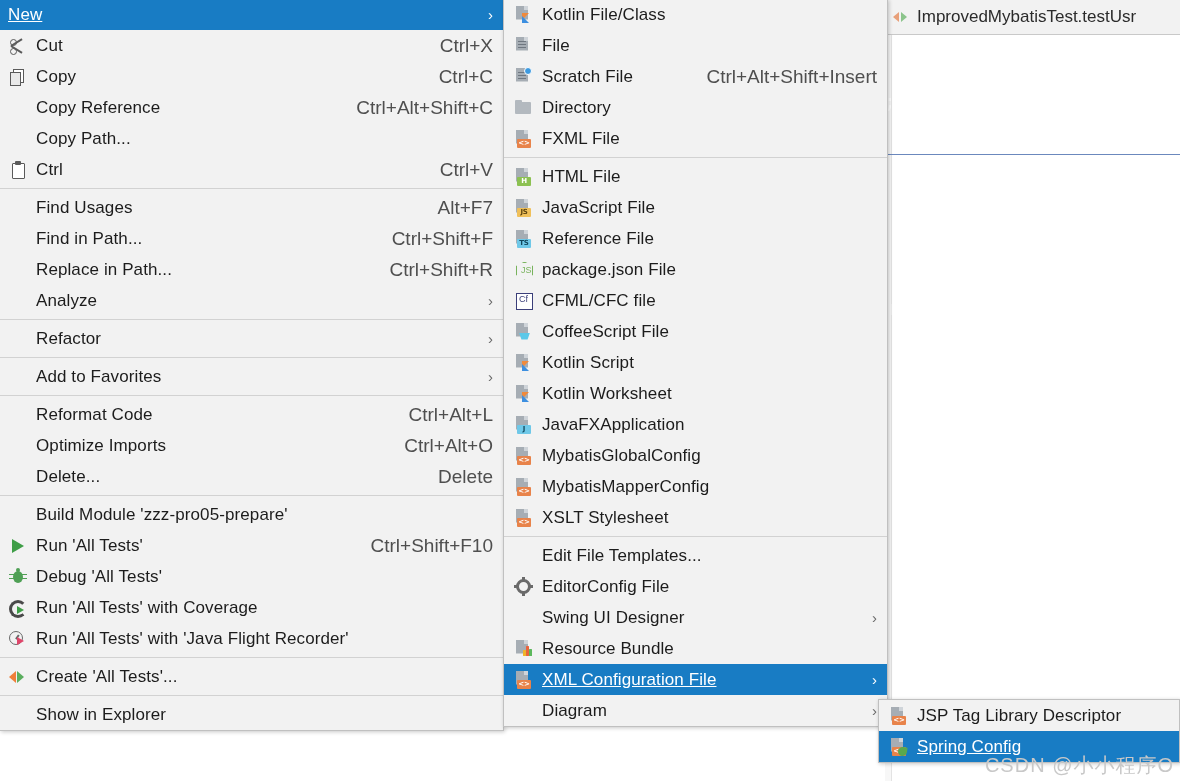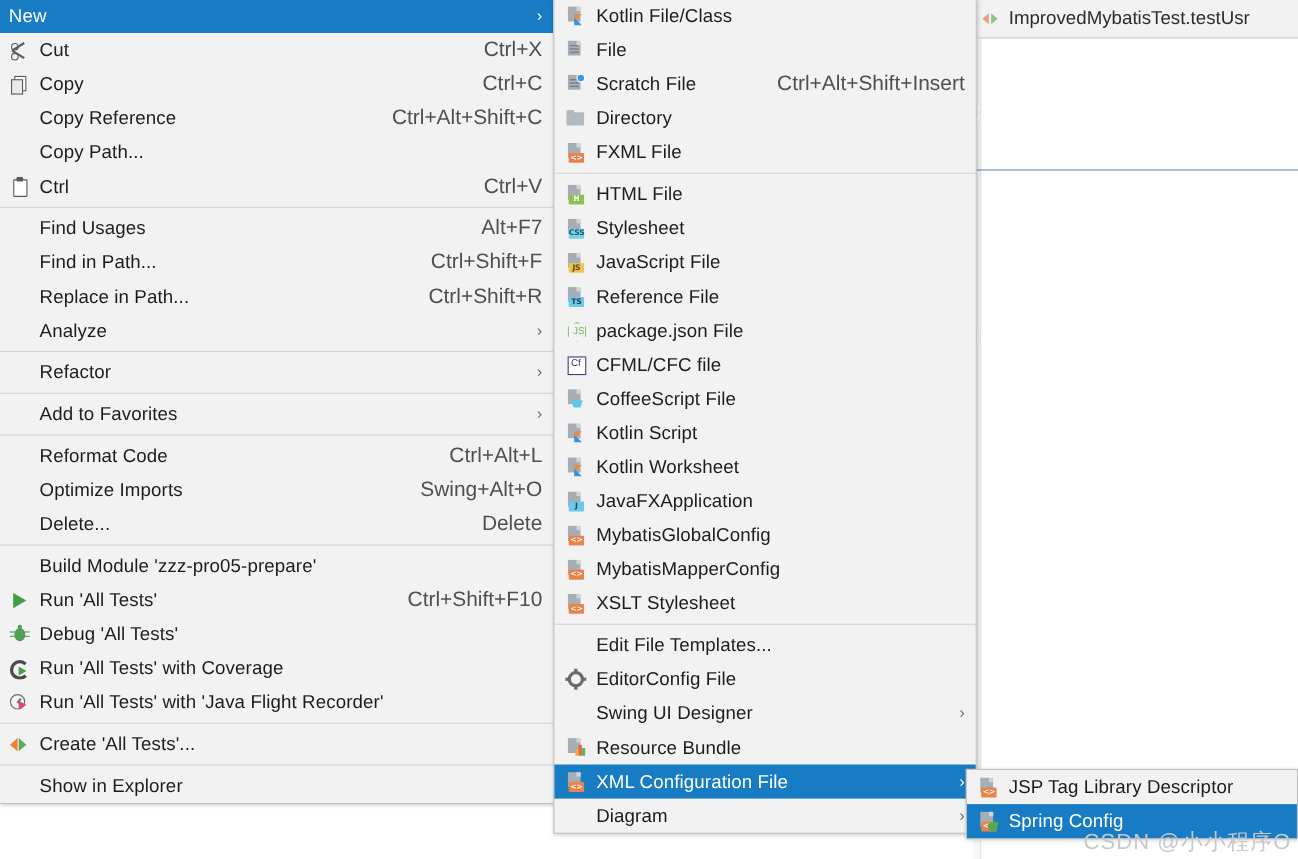--- a/index.html
+++ b/index.html
@@ -108,21 +108,21 @@
     width: 20px; height: 20px;
     margin-right: 8px;
     flex: 0 0 auto;
     position: relative;
   }
   .mi-label {
     font-size: 17px;
     color: #1c1c1c;
     letter-spacing: 0.1px;
   }
-  .mi.sel .mi-label { color: #ffffff; }
+  .mi.sel .mi-label { color: #ffffff; text-decoration: underline; }
   .mi-accel {
     margin-left: auto;
     font-size: 19px;
     color: #4f4f4f;
     padding-left: 26px;
   }
   .mi-arrow {
     margin-left: auto;
     font-size: 15px;
     color: #6a6a6a;
@@ -550,21 +550,21 @@
 
     <div class="mi">
       <span class="mi-icon"></span>
       <span class="mi-label">Reformat Code</span>
       <span class="mi-accel">Ctrl+Alt+L</span>
     </div>
 
     <div class="mi">
       <span class="mi-icon"></span>
       <span class="mi-label">Optimize Imports</span>
-      <span class="mi-accel">Swing+Alt+O</span>
+      <span class="mi-accel">Ctrl+Alt+O</span>
     </div>
 
     <div class="mi">
       <span class="mi-icon"></span>
       <span class="mi-label">Delete...</span>
       <span class="mi-accel">Delete</span>
     </div>
 
     <div class="sep"></div>
 
@@ -700,30 +700,20 @@
       <span class="mi-icon">
         <span class="ic">
             <span class="file-base"></span>
             <span class="file-fold"></span>
             <span class="badge badge-html">H</span>
           </span>
       </span>
       <span class="mi-label">HTML File</span>
     </div>
 
-    <div class="mi">
-      <span class="mi-icon">
-        <span class="ic">
-            <span class="file-base"></span>
-            <span class="file-fold"></span>
-            <span class="badge badge-css">CSS</span>
-          </span>
-      </span>
-      <span class="mi-label">Stylesheet</span>
-    </div>
 
     <div class="mi">
       <span class="mi-icon">
         <span class="ic">
             <span class="file-base"></span>
             <span class="file-fold"></span>
             <span class="badge badge-js">JS</span>
           </span>
       </span>
       <span class="mi-label">JavaScript File</span>

